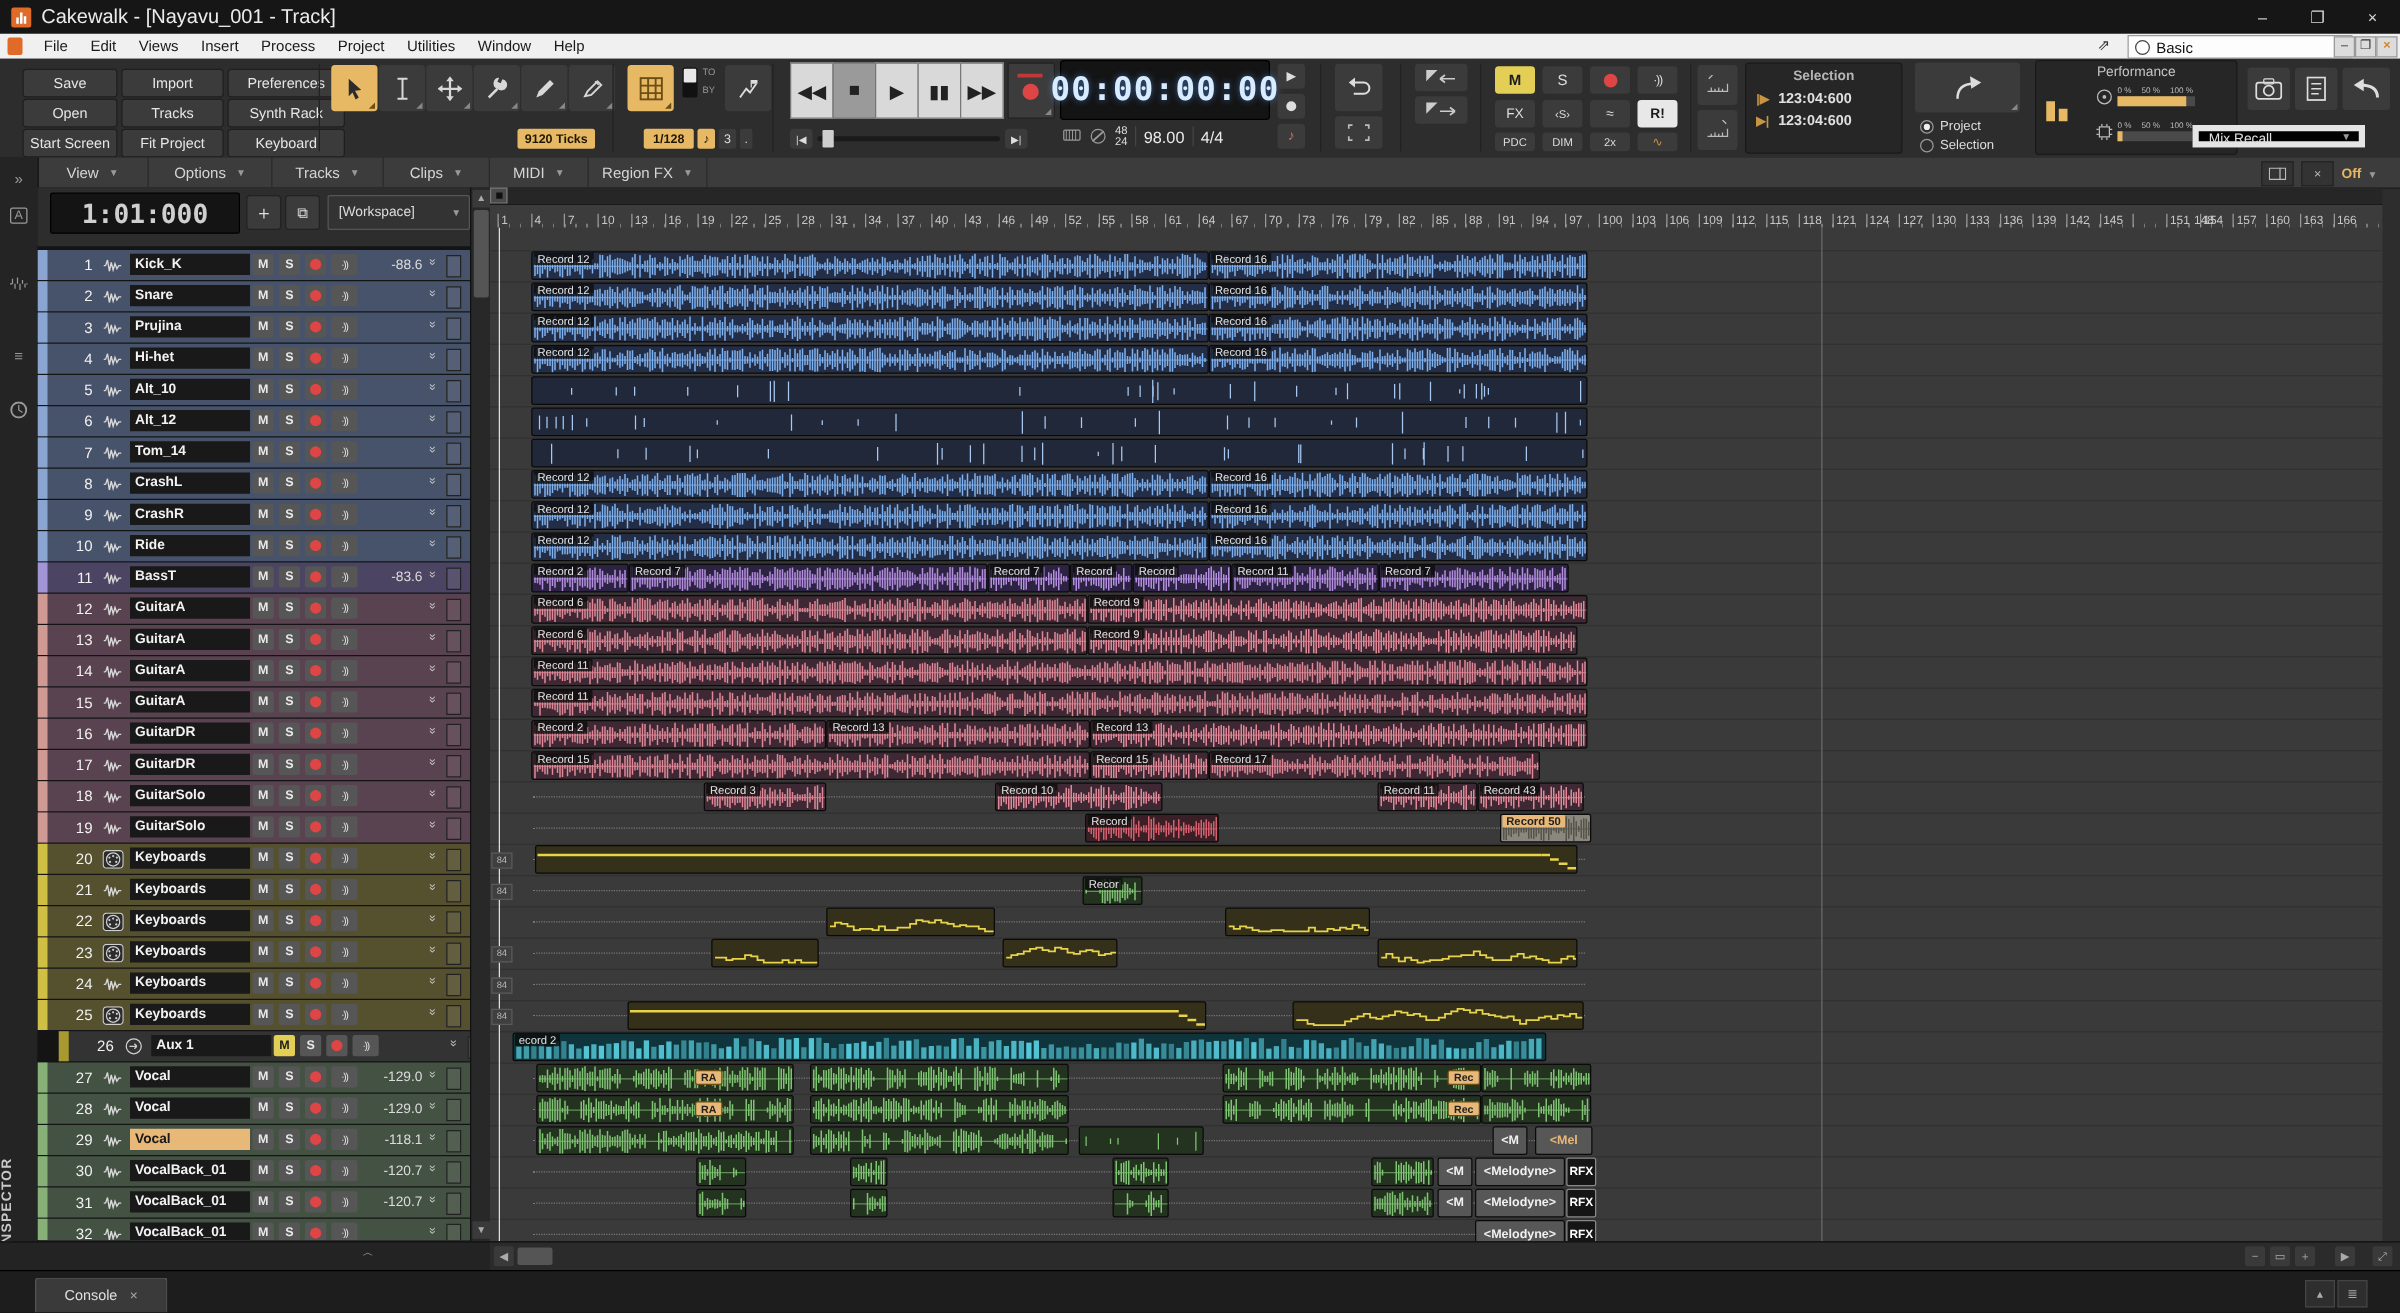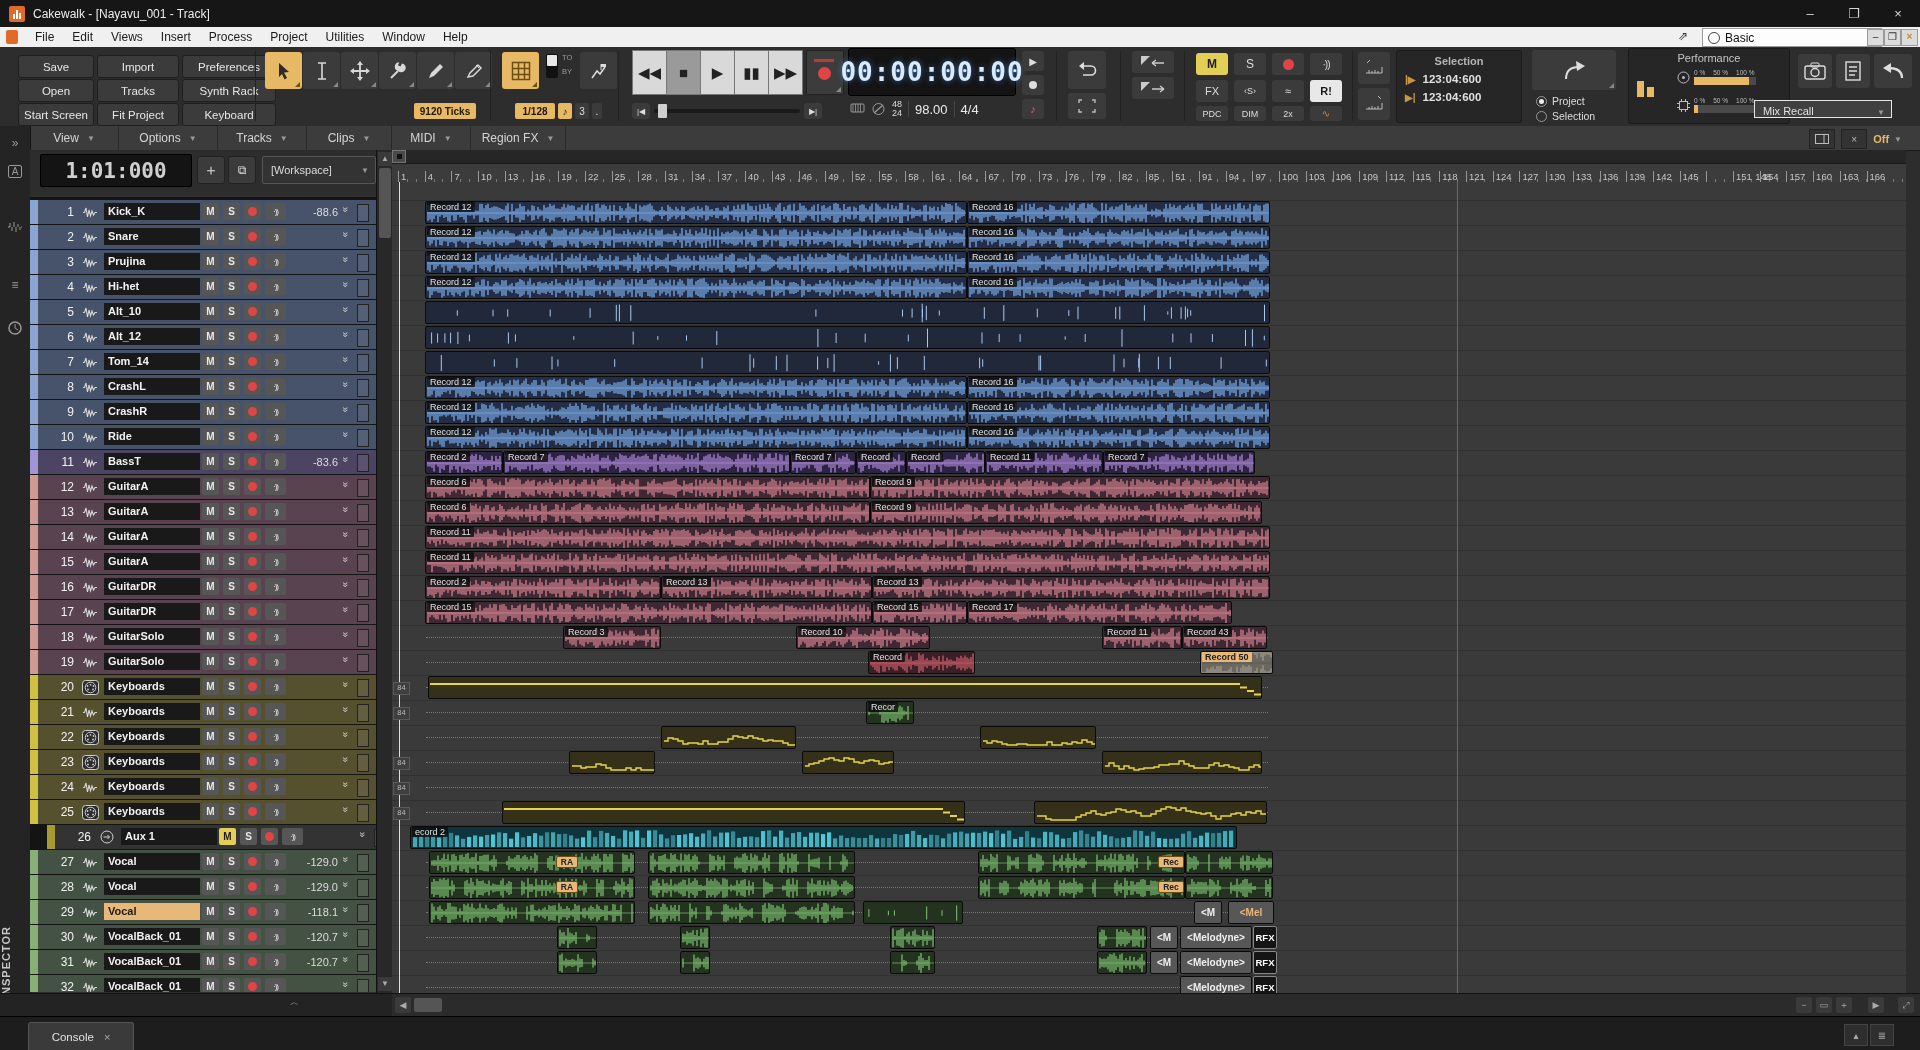--- a/index.html
+++ b/index.html
@@ -4,21 +4,21 @@
 <style>
   html,body{margin:0;padding:0;background:#000;}
   #app{position:relative;width:1920px;height:1050px;background:#2d2d2d;overflow:hidden;
        font-family:"Liberation Sans",sans-serif;color:#ddd;-webkit-font-smoothing:antialiased;}
   .abs{position:absolute;}
   svg{display:block;}
   
   #titlebar{position:absolute;left:0;top:0;width:1920px;height:27px;background:#161616;display:flex;align-items:center;}
   #appicon{width:16px;height:16px;margin:0 8px 0 9px;background:#e06a28;border-radius:2px;display:flex;align-items:flex-end;justify-content:center;gap:1px;padding-bottom:3px;box-sizing:border-box;}
   #appicon i{display:block;width:2px;background:#fff;}
-  #wtitle{font-size:12px;color:#ececec;}
+  #wtitle{font-size:16px;color:#ececec;}
   .winctr{position:absolute;top:0;height:27px;width:44px;display:flex;align-items:center;justify-content:center;color:#d8d8d8;font-size:13px;}
   
   #menubar{position:absolute;left:0;top:27px;width:1920px;height:20px;background:#f0f0f0;color:#1a1a1a;display:flex;align-items:center;font-size:12px;}
   #menu-items{display:flex;height:100%;align-items:center;margin-left:26px;}
   .mitem{padding:0 9px;height:100%;display:flex;align-items:center;}
   #menubar .doc-ic{position:absolute;left:6px;top:3px;width:12px;height:14px;background:#e06a28;border-radius:2px;}
   #mb-expand{position:absolute;left:1678px;top:2px;font-size:12px;color:#333;}
   #ws-dd{position:absolute;left:1702px;top:1px;width:178px;height:17px;background:#fdfdfd;border:1px solid #9a9a9a;display:flex;align-items:center;font-size:12px;color:#111;}
   #ws-dd .lamp{width:10px;height:10px;border:1.5px solid #444;border-radius:50%;margin:0 5px;position:relative;}
   #ws-dd .car{margin-left:auto;margin-right:5px;color:#555;font-size:9px;}
@@ -47,21 +47,21 @@
   .selrow{display:flex;align-items:center;margin:6px 0 0 8px;font-size:11.5px;font-weight:bold;color:#e0e0e0;}
   .selrow .ar{color:#c79544;margin-right:7px;font-size:10px;}
   #perf{position:absolute;left:1628px;top:1px;width:160px;height:74px;background:#262626;border:1px solid #1a1a1a;border-radius:3px;}
   #perf .st{font-size:11px;color:#c5c5c5;text-align:center;margin-top:3px;}
   .pscale{display:flex;gap:8px;font-size:6.5px;color:#bbb;}
   .pbar{width:62px;height:8px;background:#4a4a4a;margin-top:1px;position:relative;}
   .pbar i{position:absolute;left:0;top:0;bottom:0;background:#e8b964;}
   .radio{display:flex;align-items:center;font-size:10.5px;color:#ddd;gap:5px;}
   .radio .rb{width:9px;height:9px;border:1px solid #999;border-radius:50%;position:relative;}
   .radio .rb.on:after{content:'';position:absolute;left:2px;top:2px;width:5px;height:5px;background:#eee;border-radius:50%;}
-  #mixrecall{position:absolute;left:1754px;top:53px;width:138px;height:18px;background:#404040;border:1px solid #e5e5e5;display:flex;align-items:flex-end;font-size:11px;color:#e0e0e0;padding-left:8px;box-sizing:border-box;}
+  #mixrecall{position:absolute;left:1754px;top:53px;width:138px;height:18px;background:#000000;border:5px solid #e5e5e5;display:flex;align-items:flex-start;font-size:11px;color:#e0e0e0;padding-left:8px;box-sizing:border-box;}
   #mixrecall span.car{margin-left:auto;margin-right:6px;font-size:8px;color:#999;}
   
   #tvmenu{position:absolute;left:30px;top:126px;width:1890px;height:24px;background:#3c3c3c;border-bottom:1px solid #1a1a1a;display:flex;align-items:center;}
   .tvitem{height:100%;display:flex;align-items:center;justify-content:center;font-size:12px;color:#d5d5d5;border-right:1px solid #2a2a2a;gap:8px;}
   .tvitem .car{font-size:8px;color:#999;}
   #tv-right{position:absolute;right:18px;top:3px;display:flex;gap:6px;align-items:center;}
   .tvic{width:24px;height:18px;background:#333;border:1px solid #222;display:flex;align-items:center;justify-content:center;color:#bbb;font-size:10px;}
   #off-dd{display:flex;align-items:center;gap:5px;font-size:11px;color:#e8b964;font-weight:bold;}
   
   #leftrail{position:absolute;left:0;top:126px;width:30px;height:890px;background:#242424;border-right:1px solid #141414;}
@@ -1186,21 +1186,21 @@
         <span class="rlab" style="left: 513.3px;">58</span>
         <span class="rlab" style="left: 540px;">61</span>
         <span class="rlab" style="left: 566.7px;">64</span>
         <span class="rlab" style="left: 593.4px;">67</span>
         <span class="rlab" style="left: 620.1px;">70</span>
         <span class="rlab" style="left: 646.8px;">73</span>
         <span class="rlab" style="left: 673.5px;">76</span>
         <span class="rlab" style="left: 700.2px;">79</span>
         <span class="rlab" style="left: 726.9px;">82</span>
         <span class="rlab" style="left: 753.6px;">85</span>
-        <span class="rlab" style="left: 780.3px;">51</span>
+        <span class="rlab" style="left: 780.3px;">88</span>
         <span class="rlab" style="left: 807px;">91</span>
         <span class="rlab" style="left: 833.7px;">94</span>
         <span class="rlab" style="left: 860.4px;">97</span>
         <span class="rlab" style="left: 887.1px;">100</span>
         <span class="rlab" style="left: 913.8px;">103</span>
         <span class="rlab" style="left: 940.5px;">106</span>
         <span class="rlab" style="left: 967.2px;">109</span>
         <span class="rlab" style="left: 993.9px;">112</span>
         <span class="rlab" style="left: 1020.6px;">115</span>
         <span class="rlab" style="left: 1047.3px;">118</span>

